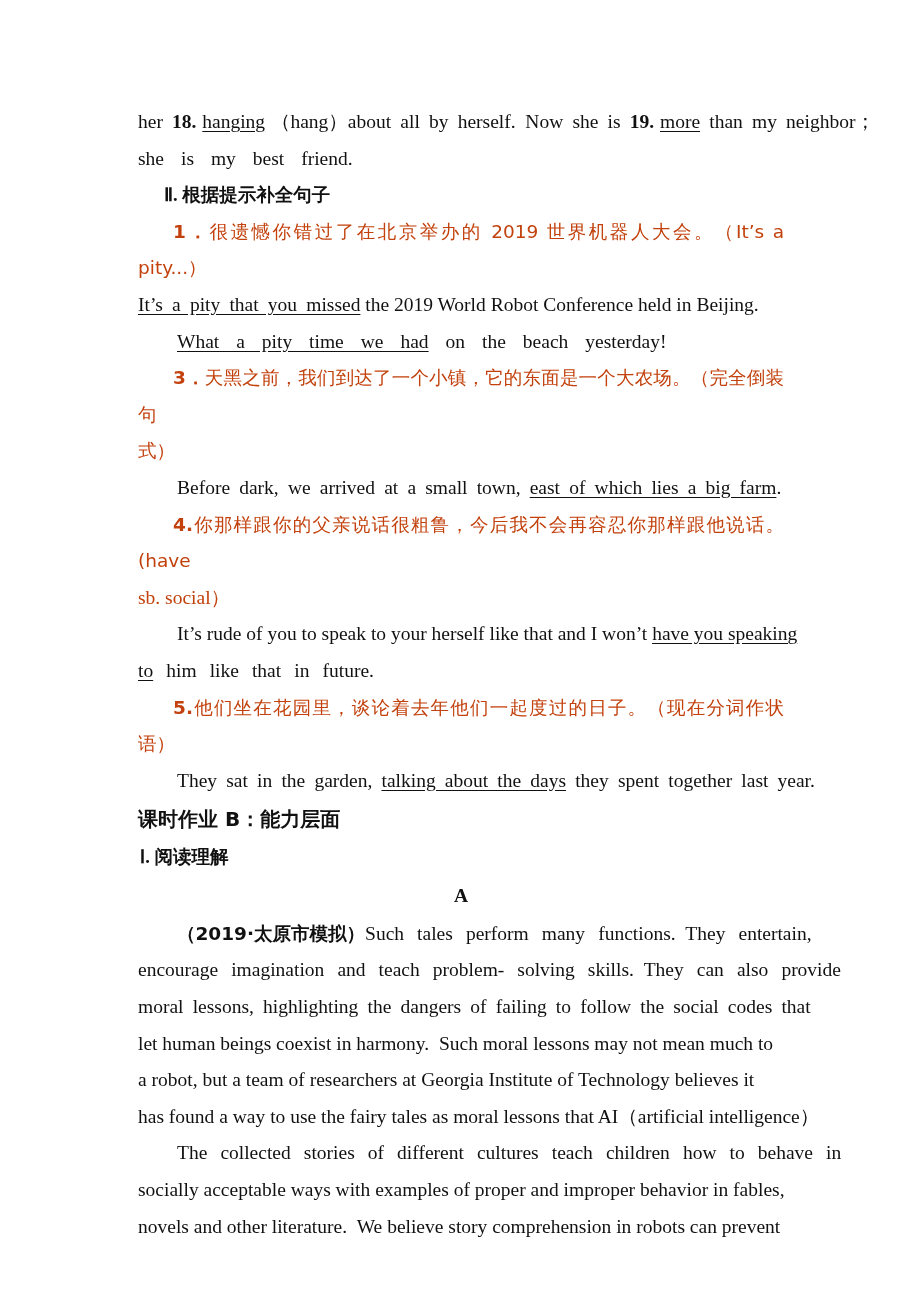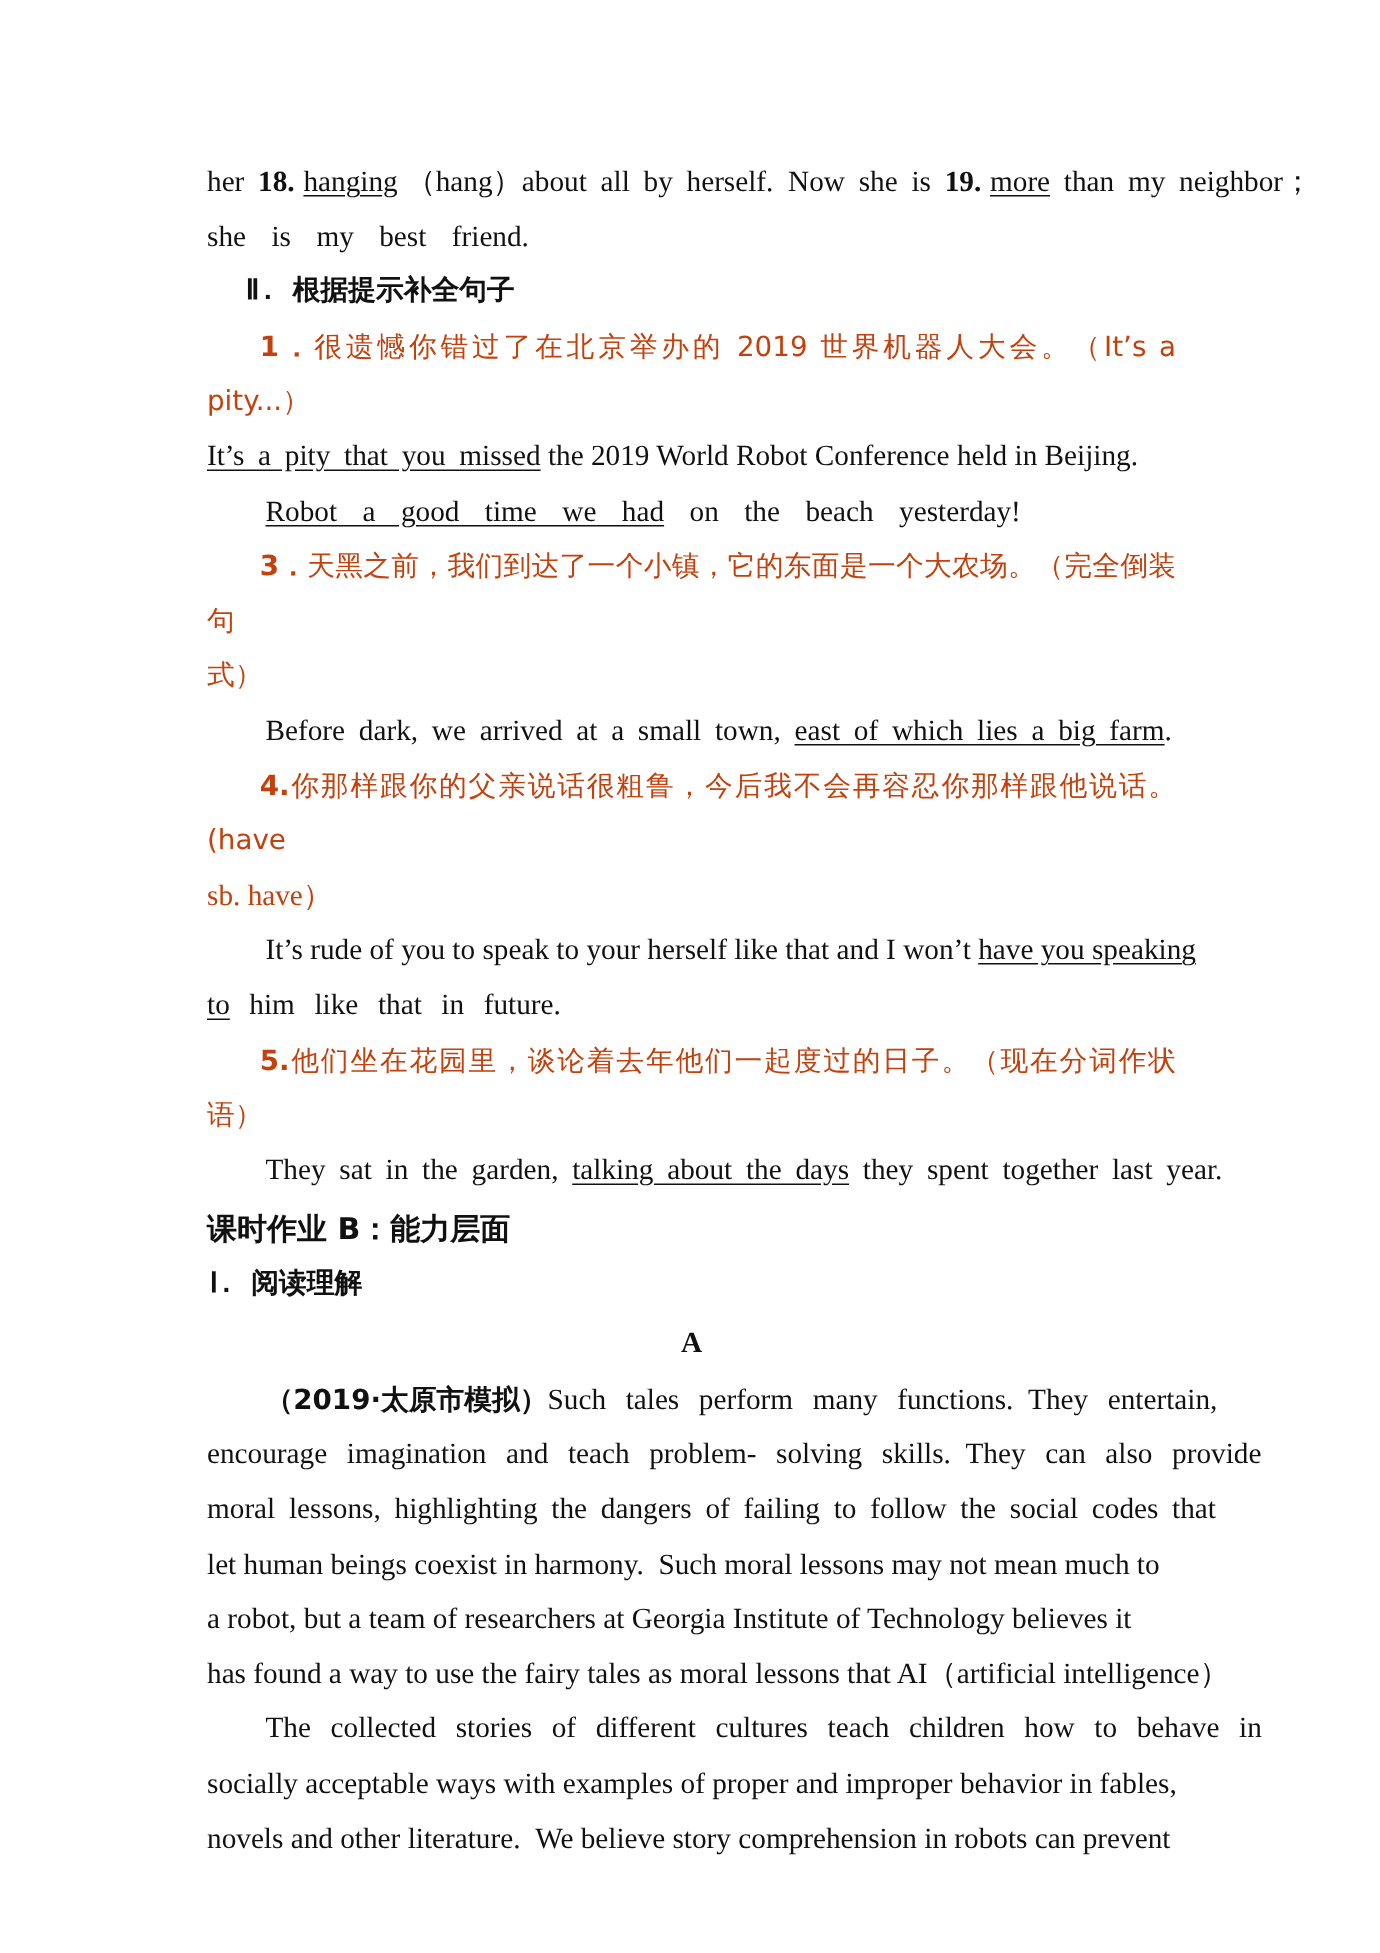--- a/index.html
+++ b/index.html
@@ -77,21 +77,21 @@
     font-family: "DejaVu Sans", "Liberation Sans", sans-serif;
     font-size: 18.5px;
   }
   .cn-b {
     font-family: "DejaVu Sans", "Liberation Sans", sans-serif;
     font-size: 18.5px;
     font-weight: bold;
   }
 
   .section-head {
-    font-family: Liberation Mono, monospace;
+    font-family: Liberation Serif, serif;
     font-size: 18.5px;
     font-weight: bold;
     line-height: 36.6px;
     text-indent: 1.4em;
   }
 
   .center-head {
     text-align: left;
     font-family: "DejaVu Sans", "Liberation Sans", sans-serif;
     font-size: 20px;
@@ -119,29 +119,29 @@
 
     <div class="lineblk widest">she  is  my  best  friend.</div>
 
     <div class="section-head">Ⅱ. 根据提示补全句子</div>
 
     <div class="para indent-cn"><span class="cn-b">1．</span><span class="cn">很遗憾你错过了在北京举办的 2019 世界机器人大会。（It’s  a  pity...）</span></div>
 
     <div class="lineblk"><span class="u wide">It’s a pity that you missed</span><span> the 2019 World Robot Conference held in Beijing.</span></div>
 
 
-    <div class="lineblk" style="text-indent:2.0em"><span class="u widest">Robot a good time we had</span><span class="widest"> on  the  beach  yesterday!</span></div>
+    <div class="lineblk" style="text-indent:2.0em"><span class="u widest">What a pity time we had</span><span class="widest"> on  the  beach  yesterday!</span></div>
 
     <div class="para indent-cn"><span class="cn-b">3．</span><span class="cn">天黑之前，我们到达了一个小镇，它的东面是一个大农场。（完全倒装句</span></div>
     <div class="para cont"><span class="cn">式）</span></div>
 
     <div class="lineblk wide" style="text-indent:2.0em"><span>Before dark,  we  arrived  at  a  small  town,  </span><span class="u">east of which lies a big farm</span><span>.</span></div>
 
     <div class="para indent-cn"><span class="cn-b">4.</span><span class="cn">你那样跟你的父亲说话很粗鲁，今后我不会再容忍你那样跟他说话。(have</span></div>
-    <div class="para cont"><span>sb.  have）</span></div>
+    <div class="para cont"><span>sb.  social）</span></div>
 
     <div class="lineblk" style="text-indent:2.0em"><span>It’s rude of you to speak to your herself like that and I won’t </span><span class="u">have you speaking</span></div>
     <div class="lineblk wider"><span class="u">to</span><span> him  like  that  in  future.</span></div>
 
     <div class="para indent-cn"><span class="cn-b">5.</span><span class="cn">他们坐在花园里，谈论着去年他们一起度过的日子。（现在分词作状语）</span></div>
 
     <div class="lineblk wide" style="text-indent:2.0em"><span>They  sat  in  the  garden,  </span><span class="u">talking about the days</span><span> they  spent  together  last  year.</span></div>
 
     <div class="center-head">课时作业 B：能力层面</div>
 

